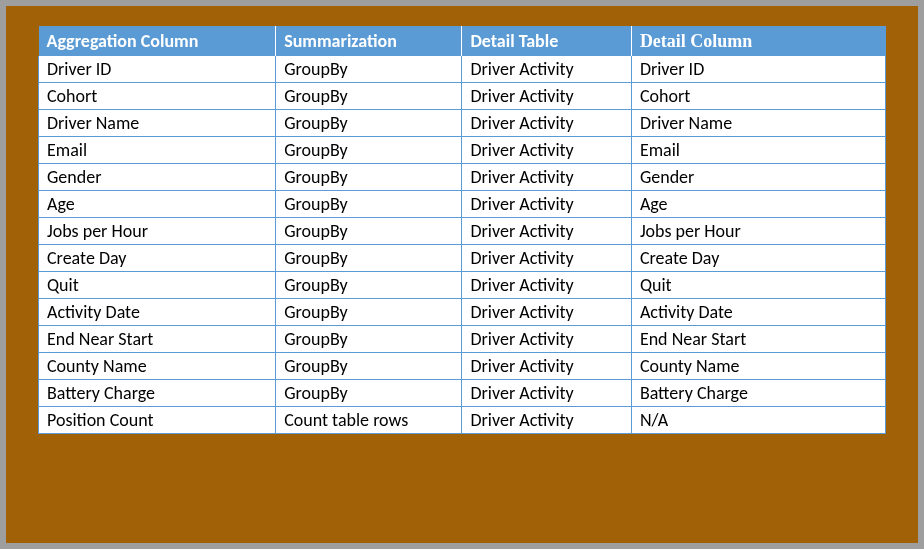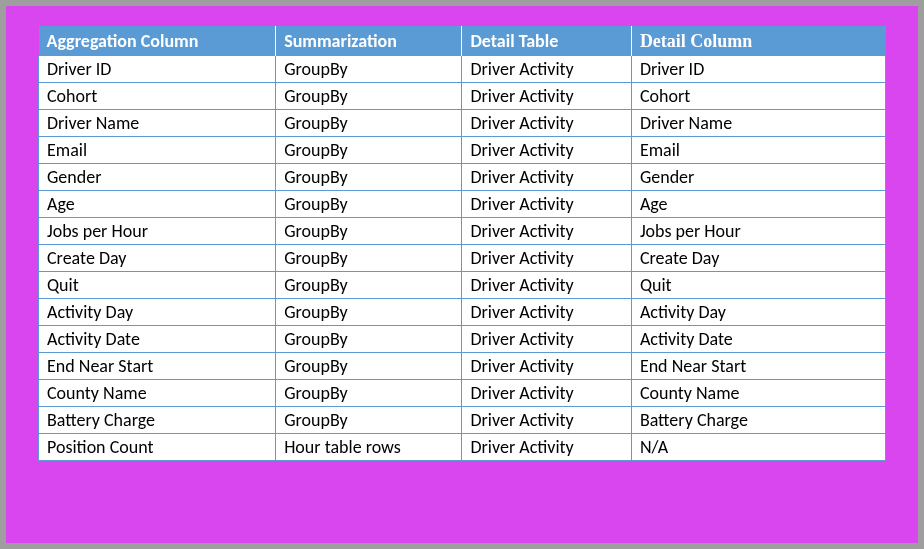--- a/index.html
+++ b/index.html
@@ -10,21 +10,21 @@
     body {
       width: 924px;
       height: 549px;
       background: #9e9e9e;
       padding: 6px;
       font-family: Calibri, "Segoe UI", Arial, sans-serif;
     }
     .frame {
       width: 100%;
       height: 100%;
-      background: #d946ef;
+      background: #a16207;
       padding: 20px 32px;
     }
     table {
       width: 100%;
       border-collapse: collapse;
       table-layout: fixed;
     }
     th {
       background: #5b9bd5;
       color: #ffffff;
@@ -119,26 +119,20 @@
           <td>Driver Activity</td>
           <td>Create Day</td>
         </tr>
         <tr>
           <td>Quit</td>
           <td>GroupBy</td>
           <td>Driver Activity</td>
           <td>Quit</td>
         </tr>
         <tr>
-          <td>Activity Day</td>
-          <td>GroupBy</td>
-          <td>Driver Activity</td>
-          <td>Activity Day</td>
-        </tr>
-        <tr>
           <td>Activity Date</td>
           <td>GroupBy</td>
           <td>Driver Activity</td>
           <td>Activity Date</td>
         </tr>
         <tr>
           <td>End Near Start</td>
           <td>GroupBy</td>
           <td>Driver Activity</td>
           <td>End Near Start</td>
@@ -150,19 +144,19 @@
           <td>County Name</td>
         </tr>
         <tr>
           <td>Battery Charge</td>
           <td>GroupBy</td>
           <td>Driver Activity</td>
           <td>Battery Charge</td>
         </tr>
         <tr>
           <td>Position Count</td>
-          <td>Hour table rows</td>
+          <td>Count table rows</td>
           <td>Driver Activity</td>
           <td>N/A</td>
         </tr>
       </tbody>
   </table>
 </div>
 
 </body></html>

